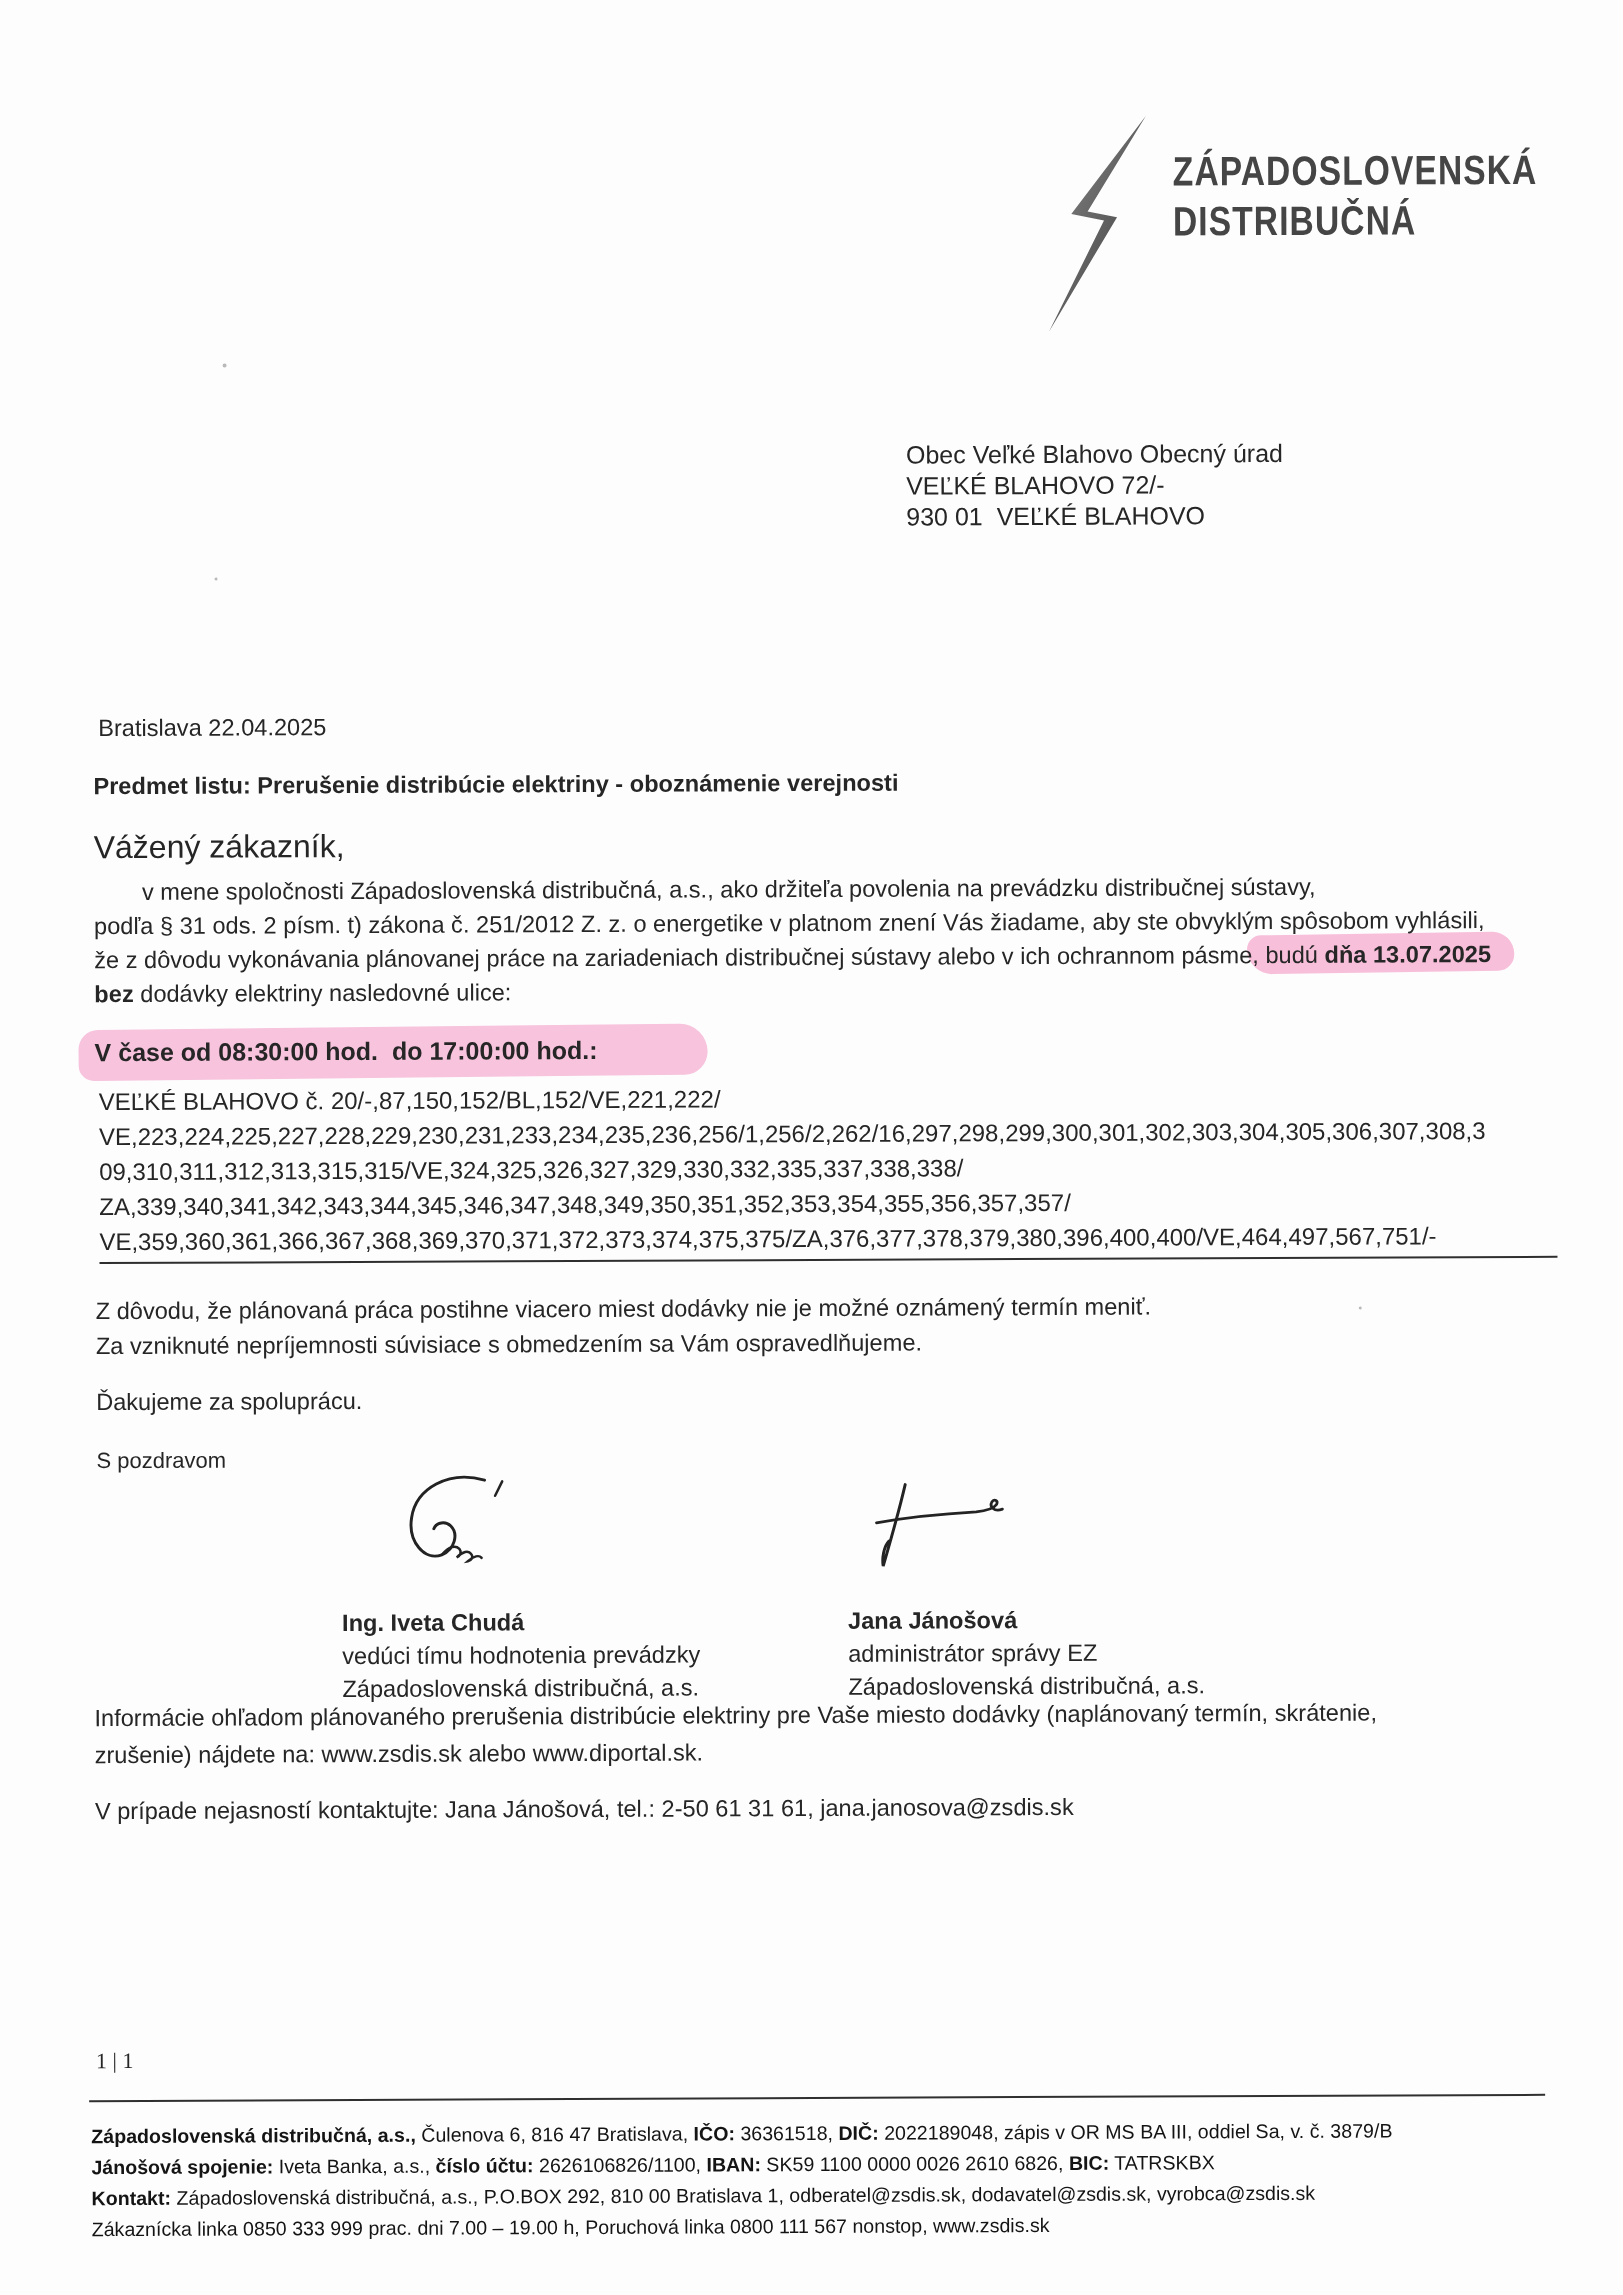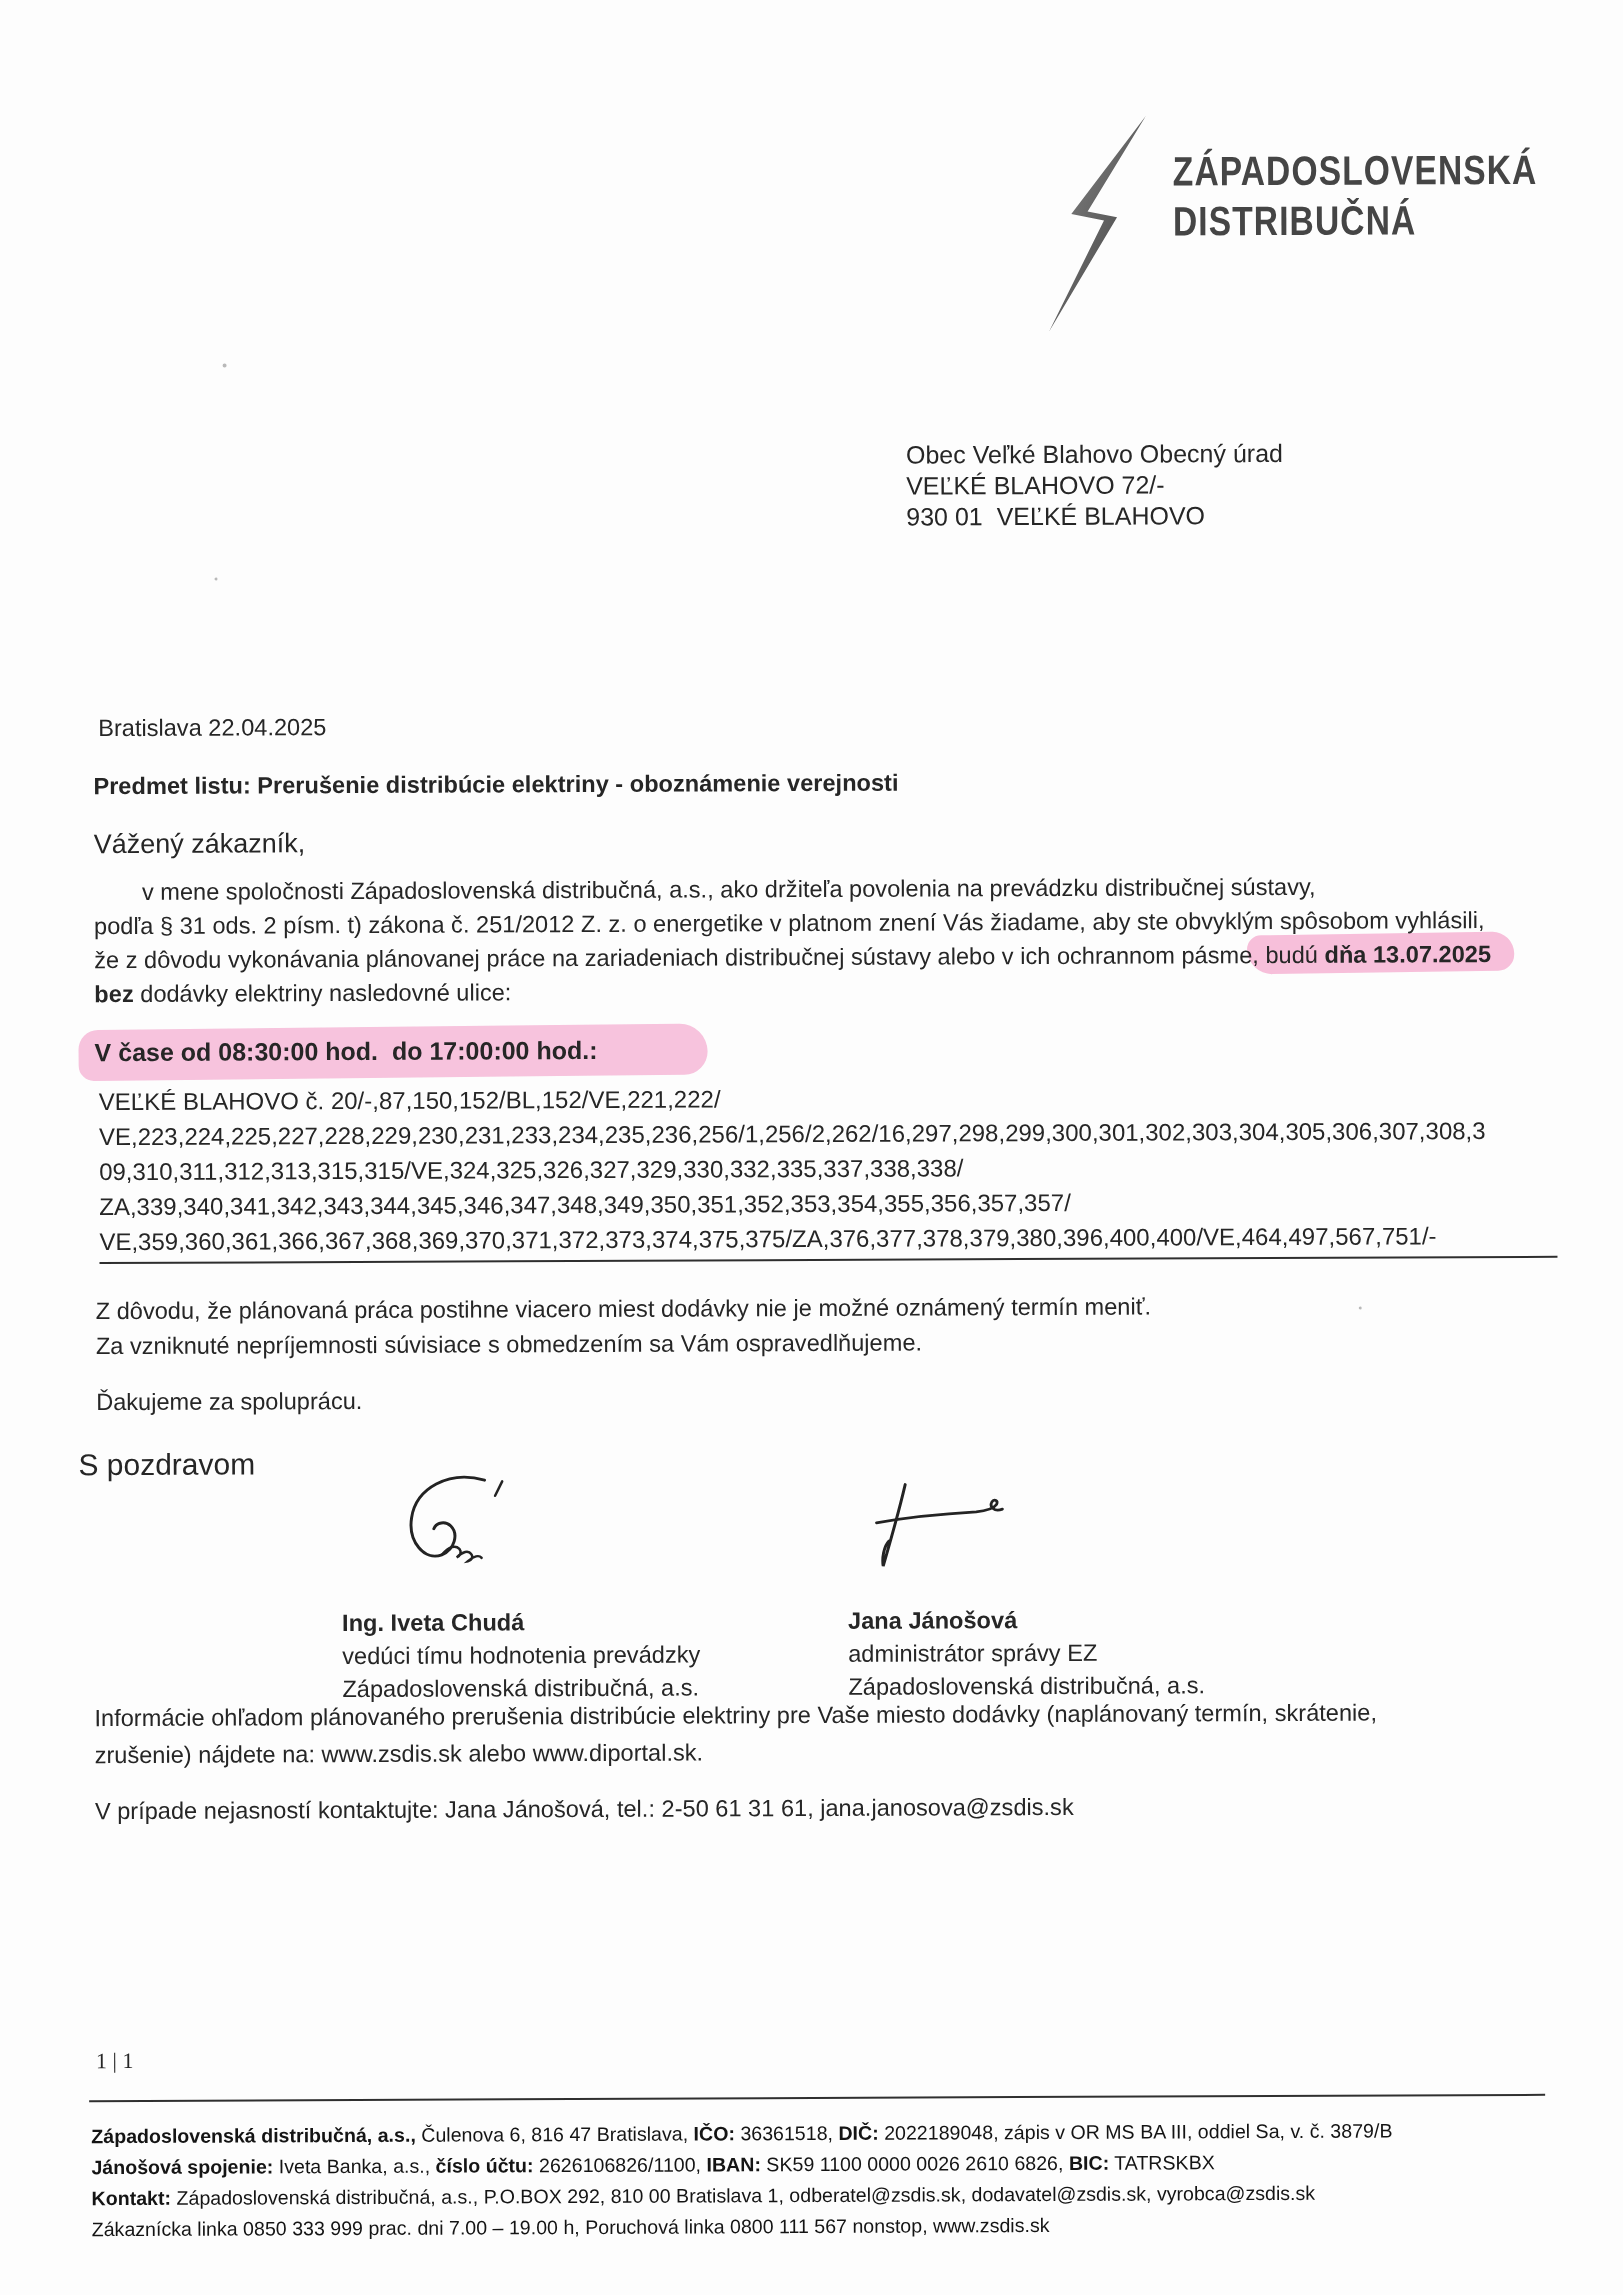--- a/index.html
+++ b/index.html
@@ -22,21 +22,21 @@
 
   
   .logo{position:absolute;left:1046px;top:117px;display:flex;gap:19.6px;align-items:flex-start;}
   .logo-text{margin-top:31px;font-weight:700;color:#454545;font-size:41px;line-height:50px;letter-spacing:1.3px;transform:scaleX(0.82);transform-origin:left top;}
 
   
   .recipient{left:909px;top:440px;font-size:25px;line-height:31px;}
 
   .date{left:100px;top:712px;font-size:23.6px;}
   .subject{left:95px;top:770px;font-size:23.6px;font-weight:700;}
-  .salutation{left:95px;top:826px;font-size:27px;}
+  .salutation{left:95px;top:826px;font-size:32px;}
 
   .body-par{left:95px;top:872px;font-size:23.6px;line-height:34px;width:1479px;}
   .body-par .line{white-space:nowrap;}
   .indent{padding-left:48px;}
 
   
   .hl-date{position:relative;font-weight:700;}
   .hl-date::before{
     content:"";position:absolute;z-index:-1;
     top:-7.9px;right:-23.6px;bottom:-5.2px;left:-77px;
@@ -57,21 +57,21 @@
   
   .streets{left:99px;top:1081px;font-size:24px;line-height:35px;}
   .streets .sline{white-space:nowrap;}
   .underlined{
     display:inline-block;width:1458px;
     border-bottom:2px solid #2e2e2e;padding-bottom:3.3px;
   }
 
   .note{left:95px;top:1291px;font-size:23.6px;line-height:35px;}
   .thanks{left:95px;top:1386px;font-size:23.6px;}
-  .closing{left:77px;top:1445px;font-size:30px;}
+  .closing{left:95px;top:1445px;font-size:22px;}
 
   .sig-svg-left{left:385px;top:1467px;}
   .sig-svg-right{left:863px;top:1481px;}
   .sig-block{font-size:23.6px;line-height:33px;}
   .sig-left-text{left:340px;top:1605px;}
   .sig-right-text{left:846px;top:1605px;}
 
   .info{left:92px;top:1697px;font-size:23.6px;line-height:37px;}
   .contact{left:92px;top:1795px;font-size:23.6px;}
 

